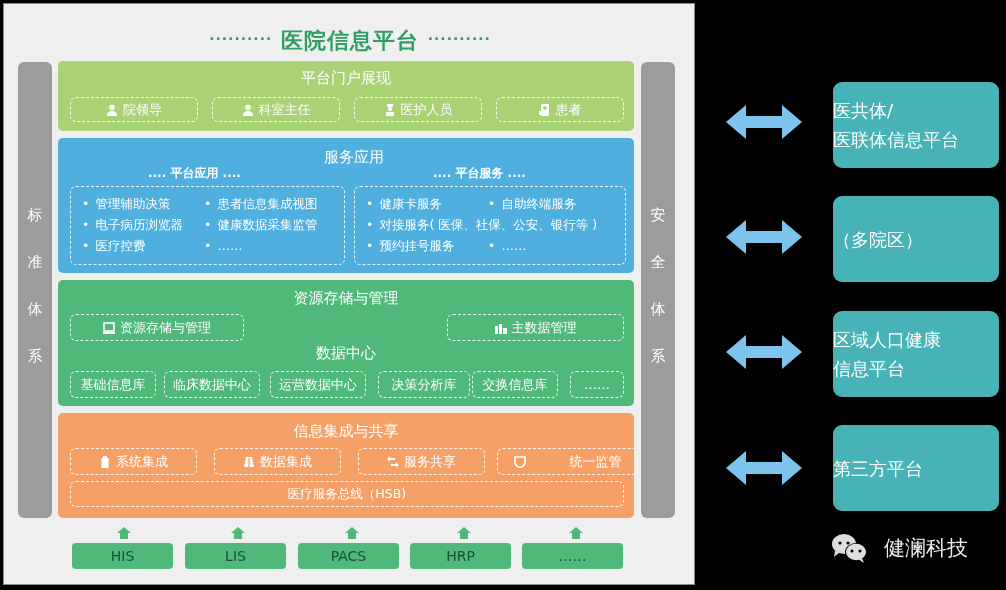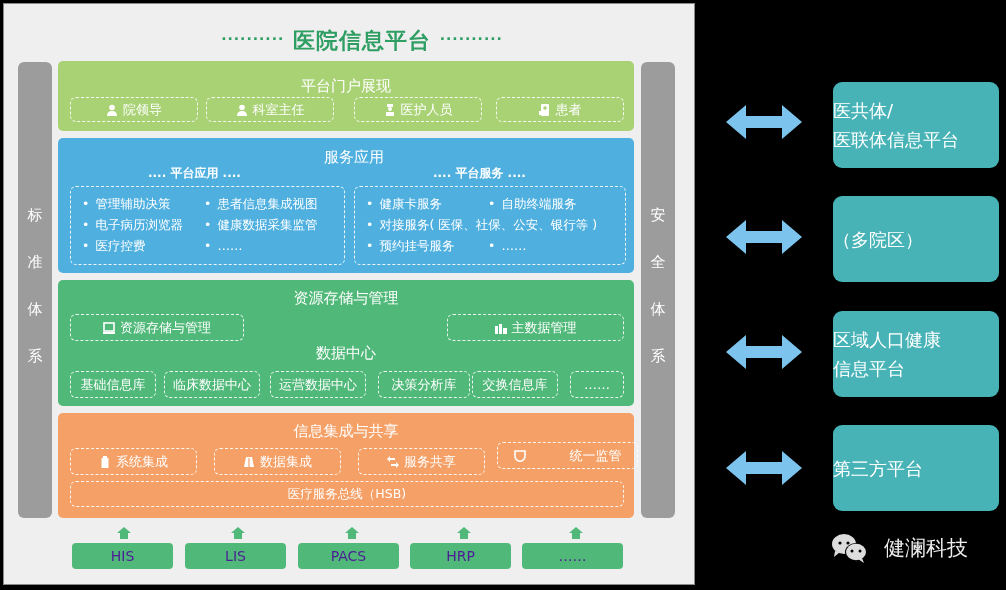--- a/index.html
+++ b/index.html
@@ -4,21 +4,21 @@
 <style>
   * { box-sizing: border-box; margin: 0; padding: 0; }
   html, body { width: 1006px; height: 590px; background: #000; overflow: hidden; }
   body { position: relative; font-family: "DejaVu Sans", "Liberation Sans", sans-serif; }
 
   .panel {
     position: absolute; left: 3px; top: 3px; width: 692px; height: 582px;
     background: #efefef; border: 1px solid #8a8a8a;
   }
   .title {
-    position: absolute; left: 12px; top: 22px; width: 692px; text-align: center;
+    position: absolute; left: 0; top: 22px; width: 692px; text-align: center;
     color: #2e9e63; font-weight: bold; font-size: 22px; letter-spacing: 1px;
   }
   .title .dots { font-weight: bold; font-size: 14px; letter-spacing: 1px; vertical-align: 4px; }
 
   .side {
     position: absolute; top: 62px; width: 34px; height: 456px;
     background: #9c9c9c; border-radius: 6px;
     display: flex; flex-direction: column; align-items: center;
   }
   .side span { color: #fff; font-size: 15px; display: block; height: 47px; line-height: 47px; }
@@ -41,21 +41,21 @@
 
   .sub-head { position: absolute; font-size: 12px; font-weight: bold; color: #fff; }
   .blist { position: absolute; font-size: 12.5px; color: #fff; }
   .blist .row { height: 21px; line-height: 21px; white-space: nowrap; }
   .blist .b { display: inline-block; }
   .blist .b::before { content: "•"; margin-right: 6px; }
 
   .src-arrow { position: absolute; top: 527px; width: 14px; height: 12px; }
   .src {
     position: absolute; top: 543px; width: 101px; height: 26px; background: #50b979;
-    border-radius: 4px; color: #4c1d95; font-size: 14px; text-align: center; line-height: 26px;
+    border-radius: 4px; color: #14532d; font-size: 14px; text-align: center; line-height: 26px;
   }
 
   .ext-arrow { position: absolute; left: 726px; width: 76px; height: 34px; }
   .ext {
     position: absolute; left: 833px; width: 166px; height: 86px; background: #47b3b6;
     border-radius: 9px; color: #fff; font-size: 18px; text-align: left;
     display: flex; flex-direction: column; justify-content: center; line-height: 29px;
   }
   .brand { position: absolute; left: 830px; top: 532px; display: flex; align-items: center; gap: 16px; }
   .brand-name { color: #eee; font-size: 21px; }
@@ -78,31 +78,31 @@
   <span>系</span>
 </div>
 <div class="side right">
   <span>安</span>
   <span>全</span>
   <span>体</span>
   <span>系</span>
 </div>
 
 <div class="layer portal">
-  <div class="lt" style="padding-top:16px;">平台门户展现</div>
+  <div class="lt" style="padding-top:8px;">平台门户展现</div>
   <div class="dbox" style="left:12px;top:36px;width:128px;height:25px;">
     <span class="ico">
         <svg viewBox="0 0 12 12">
           <circle cx="6" cy="3.5" r="2.8" fill="#fff"></circle>
           <path d="M1 12 Q1 7 6 7 Q11 7 11 12Z" fill="#fff"></path>
         </svg>
       </span>
     <span>院领导</span>
   </div>
-  <div class="dbox" style="left:148px;top:36px;width:128px;height:25px;">
+  <div class="dbox" style="left:154px;top:36px;width:128px;height:25px;">
     <span class="ico">
         <svg viewBox="0 0 12 12">
           <circle cx="6" cy="3.5" r="2.8" fill="#fff"></circle>
           <path d="M1 12 Q1 7 6 7 Q11 7 11 12Z" fill="#fff"></path>
         </svg>
       </span>
     <span>科室主任</span>
   </div>
   <div class="dbox" style="left:296px;top:36px;width:128px;height:25px;">
     <span class="ico">
@@ -196,21 +196,21 @@
   </div>
   <div class="dbox" style="left:300px;top:35px;width:127px;height:27px;">
     <span class="ico">
         <svg viewBox="0 0 12 12">
           <path d="M0 3 L3 0 V2 H8 V4 H3 V6Z" fill="#fff"></path>
           <path d="M12 9 L9 6 V8 H4 V10 H9 V12Z" fill="#fff"></path>
         </svg>
       </span>
     <span>服务共享</span>
   </div>
-  <div class="dbox" style="left:439px;top:29px;width:141px;height:27px;gap:44px;">
+  <div class="dbox" style="left:439px;top:35px;width:141px;height:27px;gap:44px;">
     <span class="ico">
         <svg viewBox="0 0 12 12">
           <path d="M1 1 H11 V6 Q11 10 6 11.5 Q1 10 1 6Z" fill="none" stroke="#fff" stroke-width="1.6"></path>
         </svg>
       </span>
     <span>统一监管</span>
   </div>
   <div class="dbox" style="left:12px;top:68px;width:554px;height:26px;font-size:12.5px;">医疗服务总线（HSB)</div>
 </div>
 

